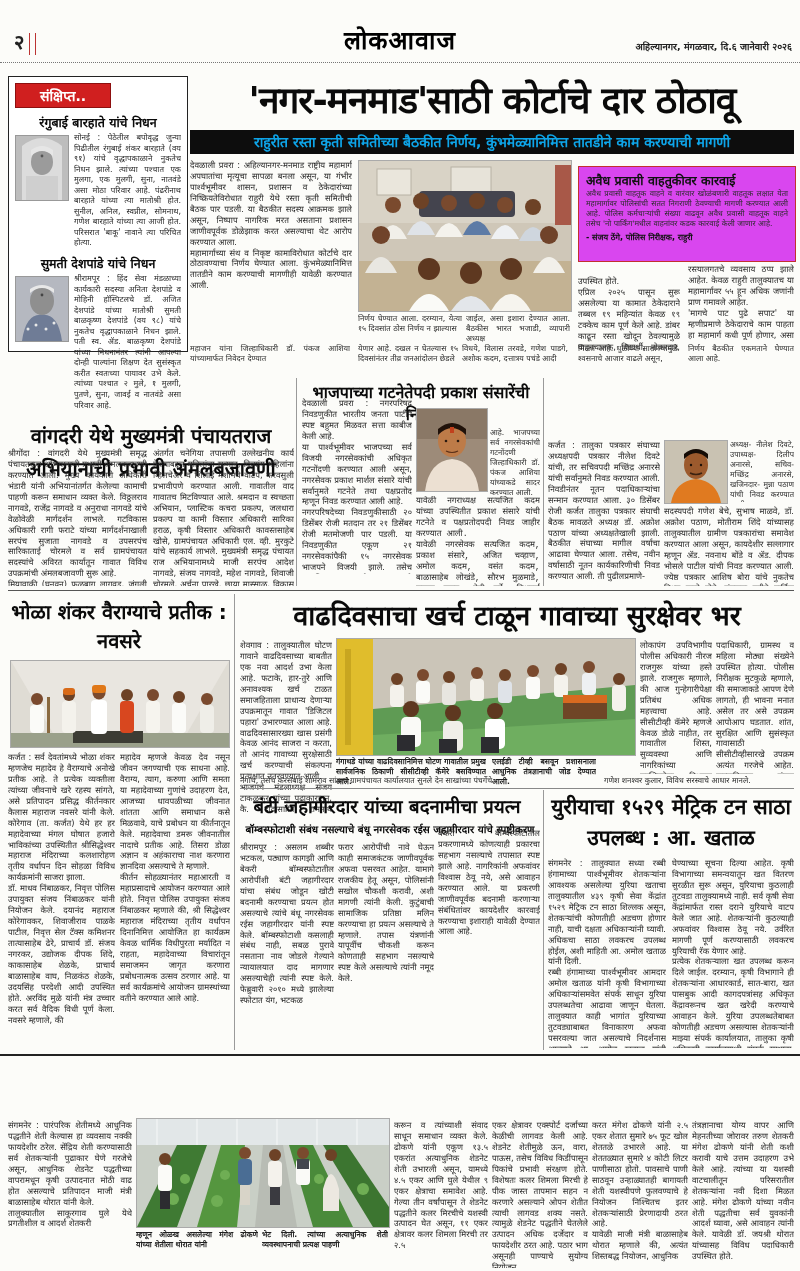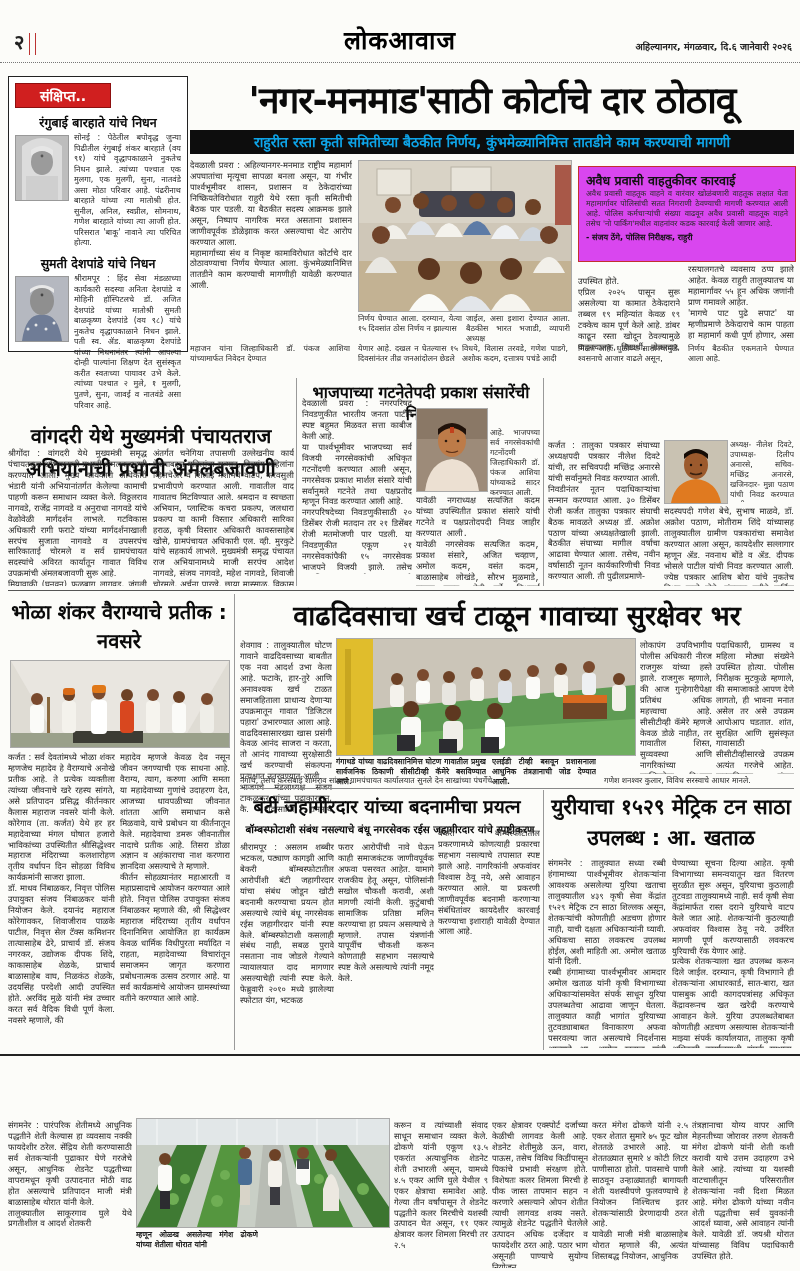--- a/index.html
+++ b/index.html
@@ -329,19 +329,20 @@
           <rect x="133" y="68" width="10" height="18" fill="#3a3a40"></rect>
         <circle cx="166" cy="34" r="6" fill="#7a4a2e"></circle>
           <rect x="159" y="40" width="14" height="26" rx="4" fill="#fafaf7"></rect>
           <rect x="160" y="40" width="12" height="10" fill="#43464e"></rect>
         <circle cx="194" cy="36" r="6" fill="#6d4226"></circle>
           <path d="M186 70 Q194 40 202 70 L202 92 L186 92 Z" fill="#ece8e0"></path>
       </g>
     </svg>
   </div>
   <div class="abs cap" style="left:136px;top:1230px;width:122px;height:34px;">म्हणून ओळख असलेल्या मंगेश ढोकणे यांच्या शेतीला थोरात यांनी</div>
+  <div class="abs cap" style="left:262px;top:1230px;width:126px;height:34px;">भेट दिली. त्यांच्या अत्याधुनिक शेती व्यवस्थापनाची प्रत्यक्ष पाहणी</div>
   <div class="abs bt" style="left:394px;top:1120px;width:94px;height:148px;">करून व त्यांच्याशी संवाद साधून समाधान व्यक्त केले. ढोकणे यांनी एकूण १३.५ एकरांत अत्याधुनिक शेडनेट शेती उभारली असून, यामध्ये ४.५ एकर आणि घुले येथील ९ एकर क्षेत्राचा समावेश आहे. गेल्या तीन वर्षांपासून ते शेडनेट पद्धतीने कलर मिरचीचे यशस्वी उत्पादन घेत असून, ११ एकर क्षेत्रावर कलर शिमला मिरची तर २.५</div>
   <div class="abs bt" style="left:492px;top:1120px;width:96px;height:148px;">एकर क्षेत्रावर एक्स्पोर्ट दर्जाच्या केळीची लागवड केली आहे. शेडनेट शेतीमुळे ऊन, वारा, पाऊस, तसेच विविध किडींपासून पिकांचे प्रभावी संरक्षण होते. विशेषतः कलर शिमला मिरची हे पीक जास्त तापमान सहन न करणारे असल्याने ओपन शेतीत त्याची लागवड शक्य नसते. त्यामुळे शेडनेट पद्धतीने घेतलेले उत्पादन अधिक दर्जेदार व फायदेशीर ठरत आहे. पठार भाग असूनही पाण्याचे सुयोग्य नियोजन</div>
   <div class="abs bt" style="left:592px;top:1120px;width:96px;height:148px;">करत मंगेश ढोकणे यांनी २.५ एकर शेतात सुमारे ७५ फूट खोल शेततळे उभारले आहे. या शेततळ्यात सुमारे ४ कोटी लिटर पाणीसाठा होतो. पावसाचे पाणी साठवून उन्हाळ्यातही बागायती शेती यशस्वीपणे फुलवण्याचे हे नियोजन निश्चितच इतर शेतकऱ्यांसाठी प्रेरणादायी ठरत आहे.
 यावेळी माजी मंत्री बाळासाहेब थोरात म्हणाले की, अत्यंत शिस्तबद्ध नियोजन, आधुनिक</div>
   <div class="abs bt" style="left:692px;top:1120px;width:102px;height:148px;">तंत्रज्ञानाचा योग्य वापर आणि मेहनतीच्या जोरावर तरुण शेतकरी मंगेश ढोकणे यांनी शेती कशी करावी याचे उत्तम उदाहरण उभे केले आहे. त्यांच्या या यशस्वी वाटचालीतून परिसरातील शेतकऱ्यांना नवी दिशा मिळत आहे. मंगेश ढोकणे यांच्या नवीन शेती पद्धतीचा सर्व युवकांनी आदर्श घ्यावा, असे आवाहन त्यांनी केले. यावेळी डॉ. जयश्री थोरात यांच्यासह विविध पदाधिकारी उपस्थित होते.</div>
 
 </div>
 
 </body></html>

